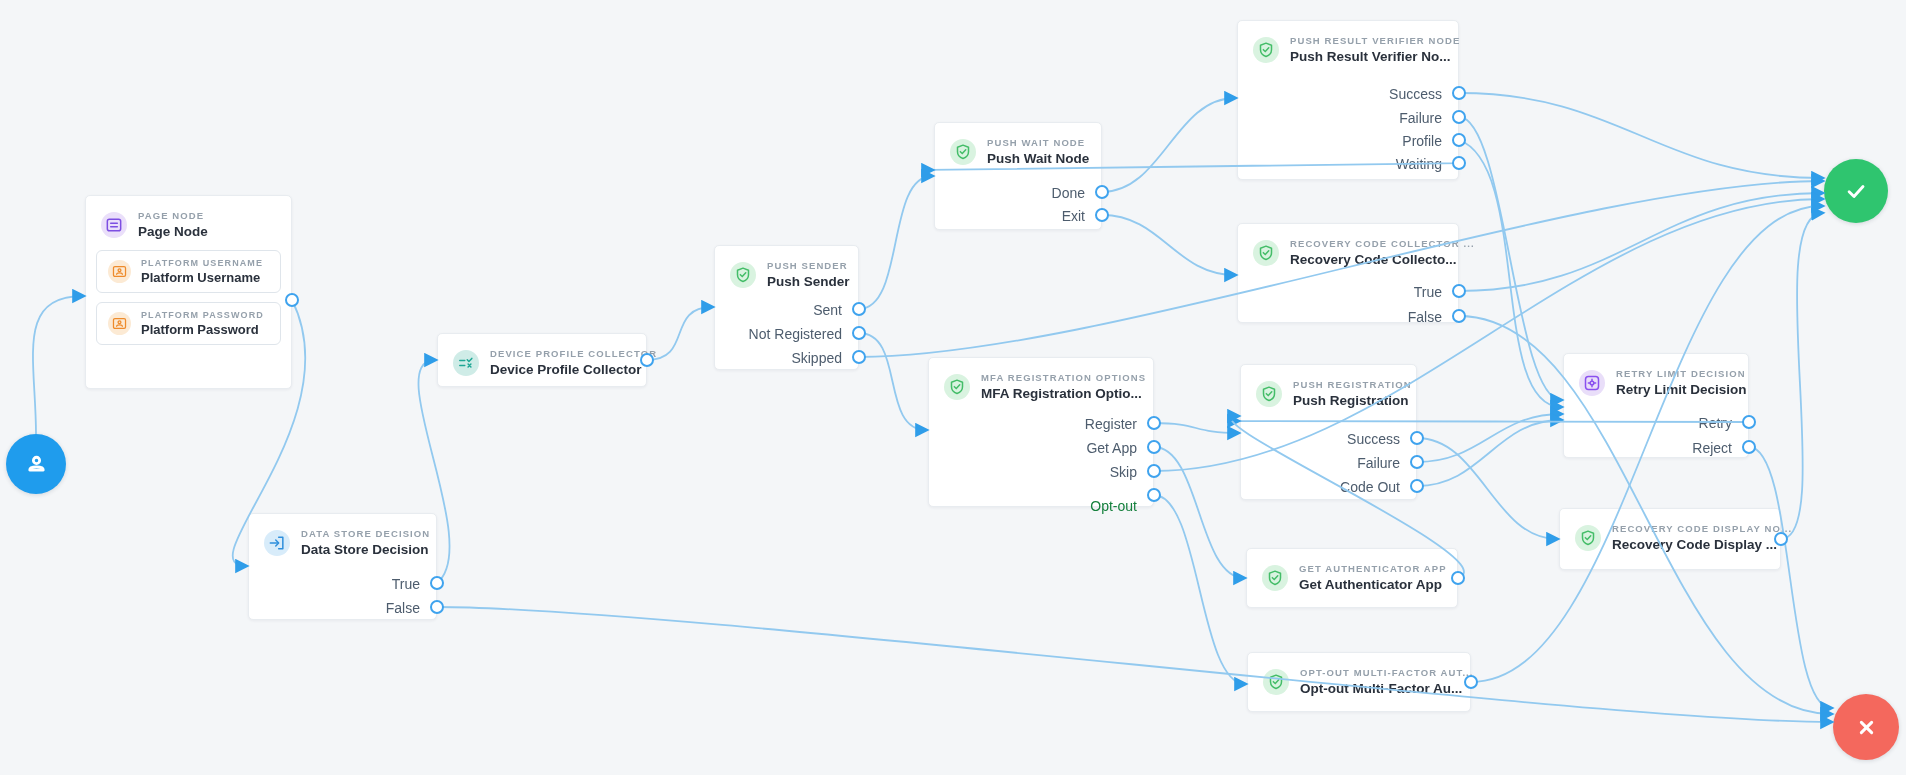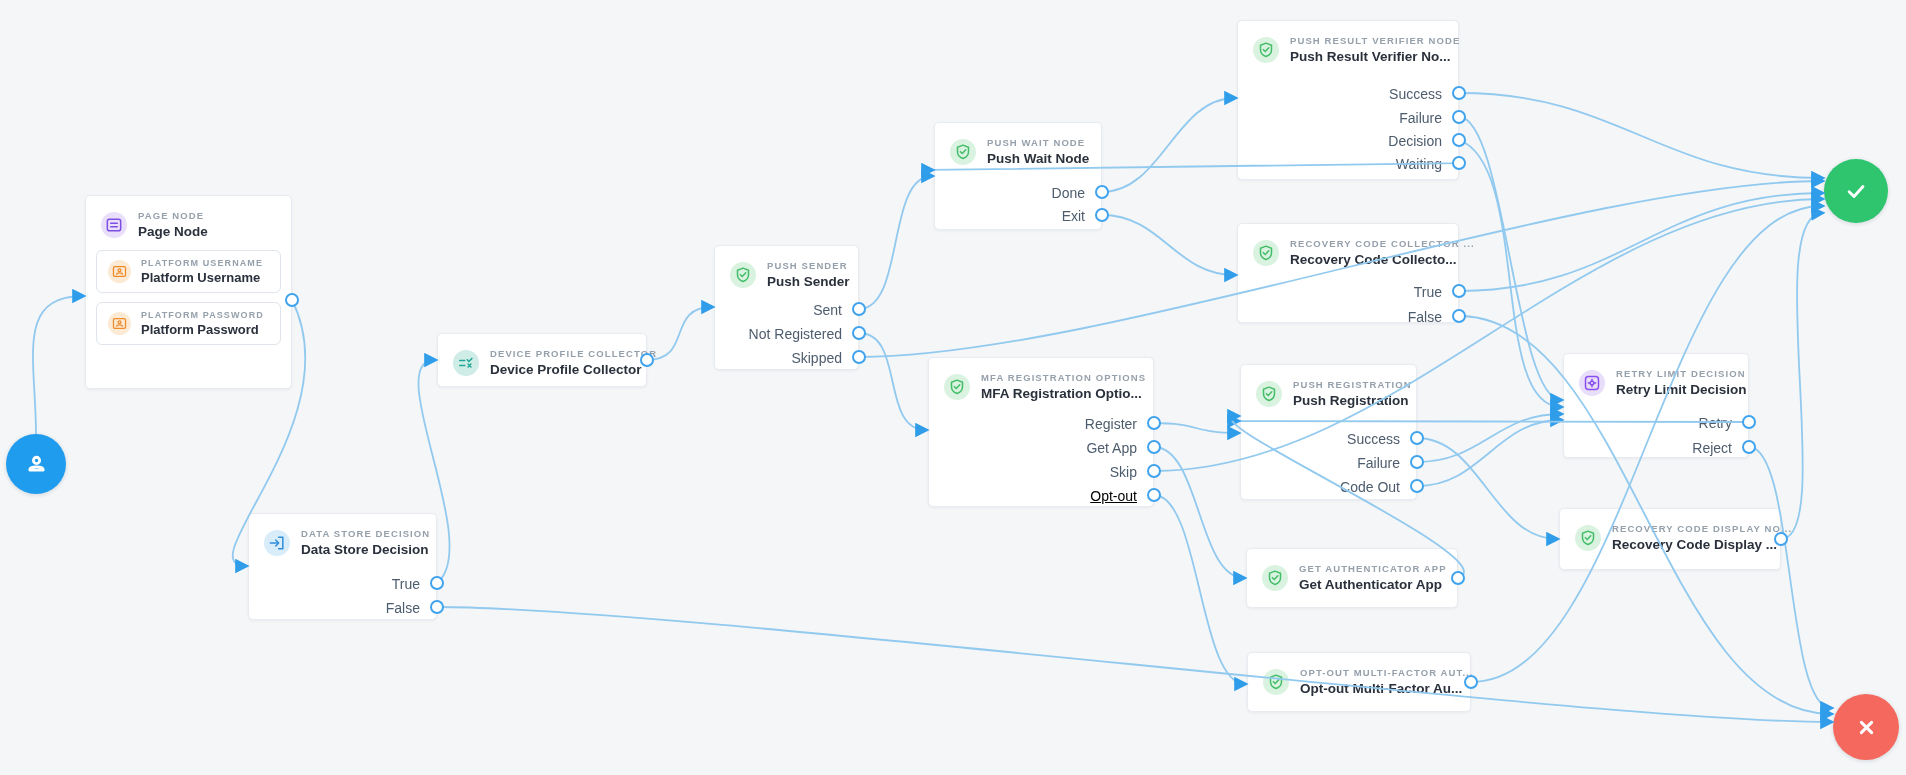--- a/index.html
+++ b/index.html
@@ -142,21 +142,21 @@
             <path d="M8.8 11.6 l2.3 2.3 l4.2 -4.6"></path>
           </svg>
         </span>
         <div class="meta">
           <div class="cat" style="color: rgb(149, 160, 171);">PUSH RESULT VERIFIER NODE</div>
           <div class="ttl" style="color: rgb(42, 49, 60);">Push Result Verifier No...</div>
         </div>
       </div>
       <div class="out" style="color: rgb(77, 92, 109); top: 73px;">Success</div>
       <div class="out" style="color: rgb(77, 92, 109); top: 97px;">Failure</div>
-      <div class="out" style="color: rgb(77, 92, 109); top: 120px;">Decision</div>
+      <div class="out" style="color: rgb(77, 92, 109); top: 120px;">Profile</div>
       <div class="out" style="color: rgb(77, 92, 109); top: 143px;">Waiting</div>
     </div>
     <div class="node" style="left: 1237px; top: 223px; width: 222px; height: 100px; background: rgb(255, 255, 255); border-color: rgb(232, 236, 240);">
       <div class="hdr">
         <span class="icn" style="width: 26px; height: 26px; background: rgb(217, 243, 224); color: rgb(68, 189, 104);">
           <svg width="20" height="20" viewBox="0 0 24 24" fill="none" stroke="currentColor" stroke-width="1.8" stroke-linecap="round" stroke-linejoin="round">
             <path d="M12 3.8 L18.6 6.3 V11.7 C18.6 15.8 15.8 18.6 12 19.8 C8.2 18.6 5.4 15.8 5.4 11.7 V6.3 Z"></path>
             <path d="M8.8 11.6 l2.3 2.3 l4.2 -4.6"></path>
           </svg>
         </span>
@@ -177,21 +177,21 @@
           </svg>
         </span>
         <div class="meta">
           <div class="cat" style="color: rgb(149, 160, 171);">MFA REGISTRATION OPTIONS</div>
           <div class="ttl" style="color: rgb(42, 49, 60);">MFA Registration Optio...</div>
         </div>
       </div>
       <div class="out" style="color: rgb(77, 92, 109); top: 66px; text-align: right;">Register</div>
       <div class="out" style="color: rgb(77, 92, 109); top: 90px; margin-left: 28px;">Get App</div>
       <div class="out" style="color: rgb(77, 92, 109); top: 114px;">Skip</div>
-      <div class="out" style="color: #000000; top: 138px; text-decoration: underline;">Opt-out</div>
+      <div class="out" style="color: #15803d; top: 148px;">Opt-out</div>
     </div>
     <div class="node" style="left: 1240px; top: 364px; width: 177px; height: 136px; background: rgb(255, 255, 255); border-color: rgb(232, 236, 240);">
       <div class="hdr">
         <span class="icn" style="width: 26px; height: 26px; background: rgb(217, 243, 224); color: rgb(68, 189, 104);">
           <svg width="20" height="20" viewBox="0 0 24 24" fill="none" stroke="currentColor" stroke-width="1.8" stroke-linecap="round" stroke-linejoin="round">
             <path d="M12 3.8 L18.6 6.3 V11.7 C18.6 15.8 15.8 18.6 12 19.8 C8.2 18.6 5.4 15.8 5.4 11.7 V6.3 Z"></path>
             <path d="M8.8 11.6 l2.3 2.3 l4.2 -4.6"></path>
           </svg>
         </span>
         <div class="meta">

